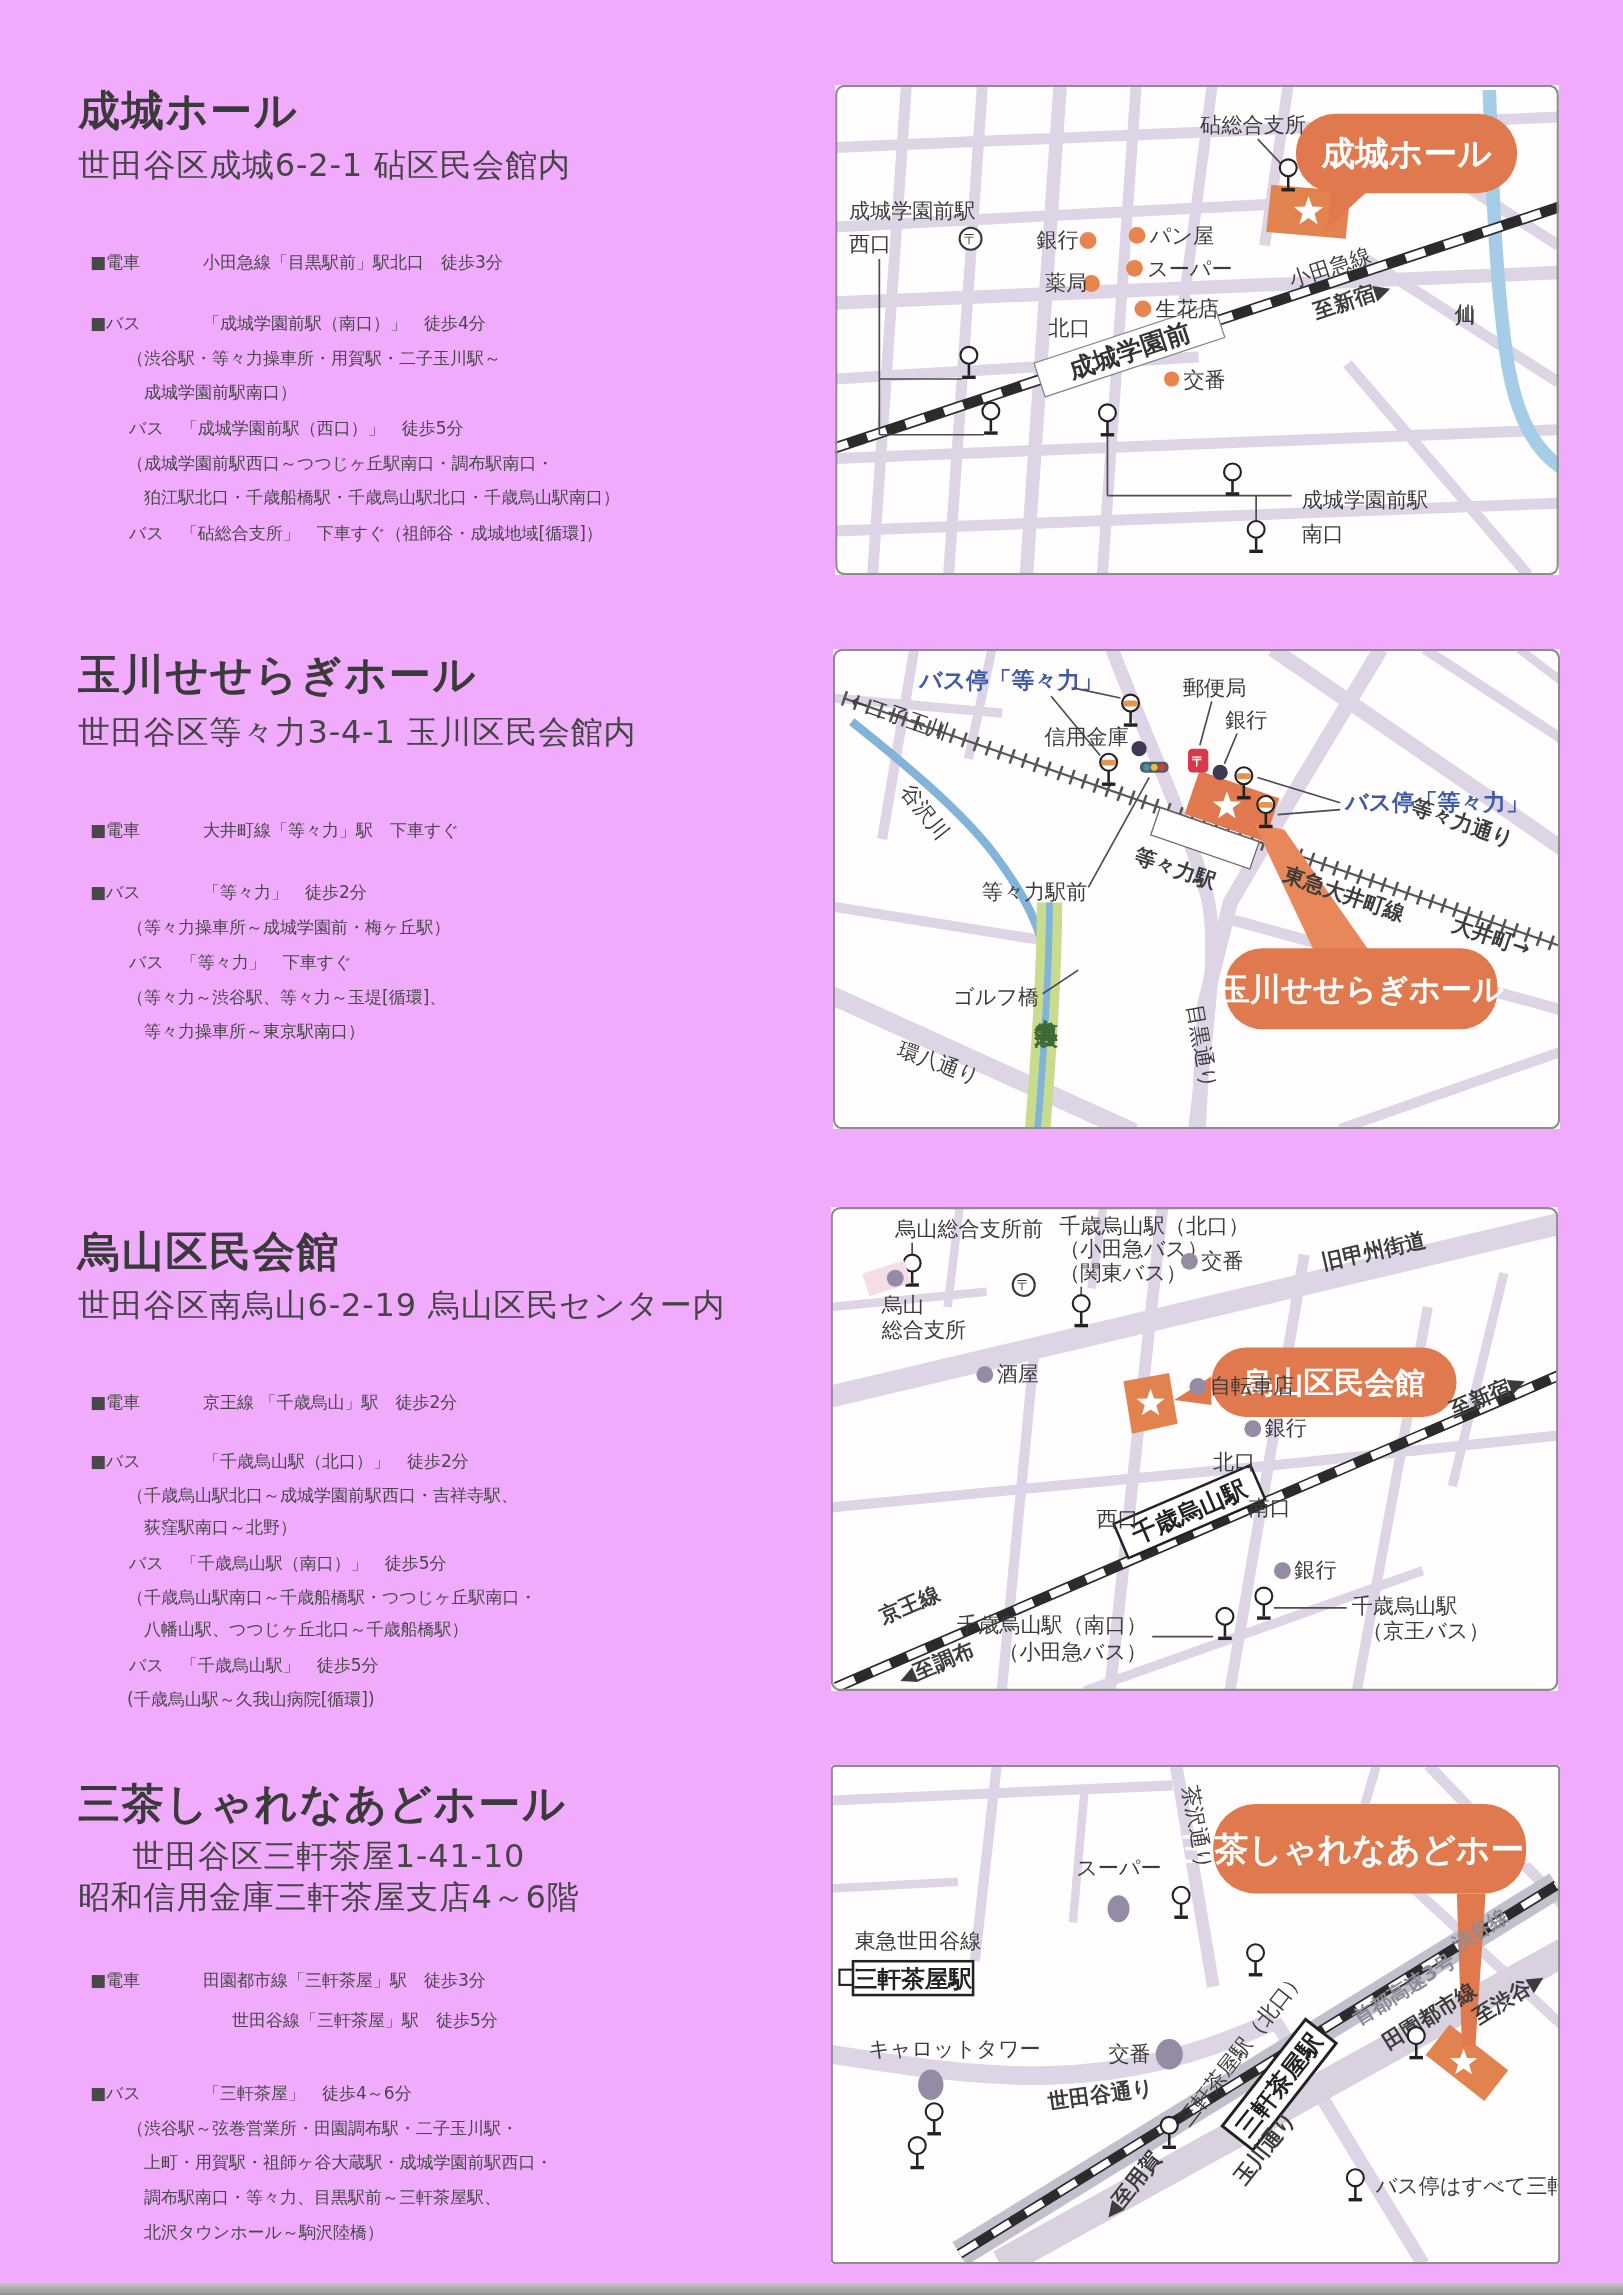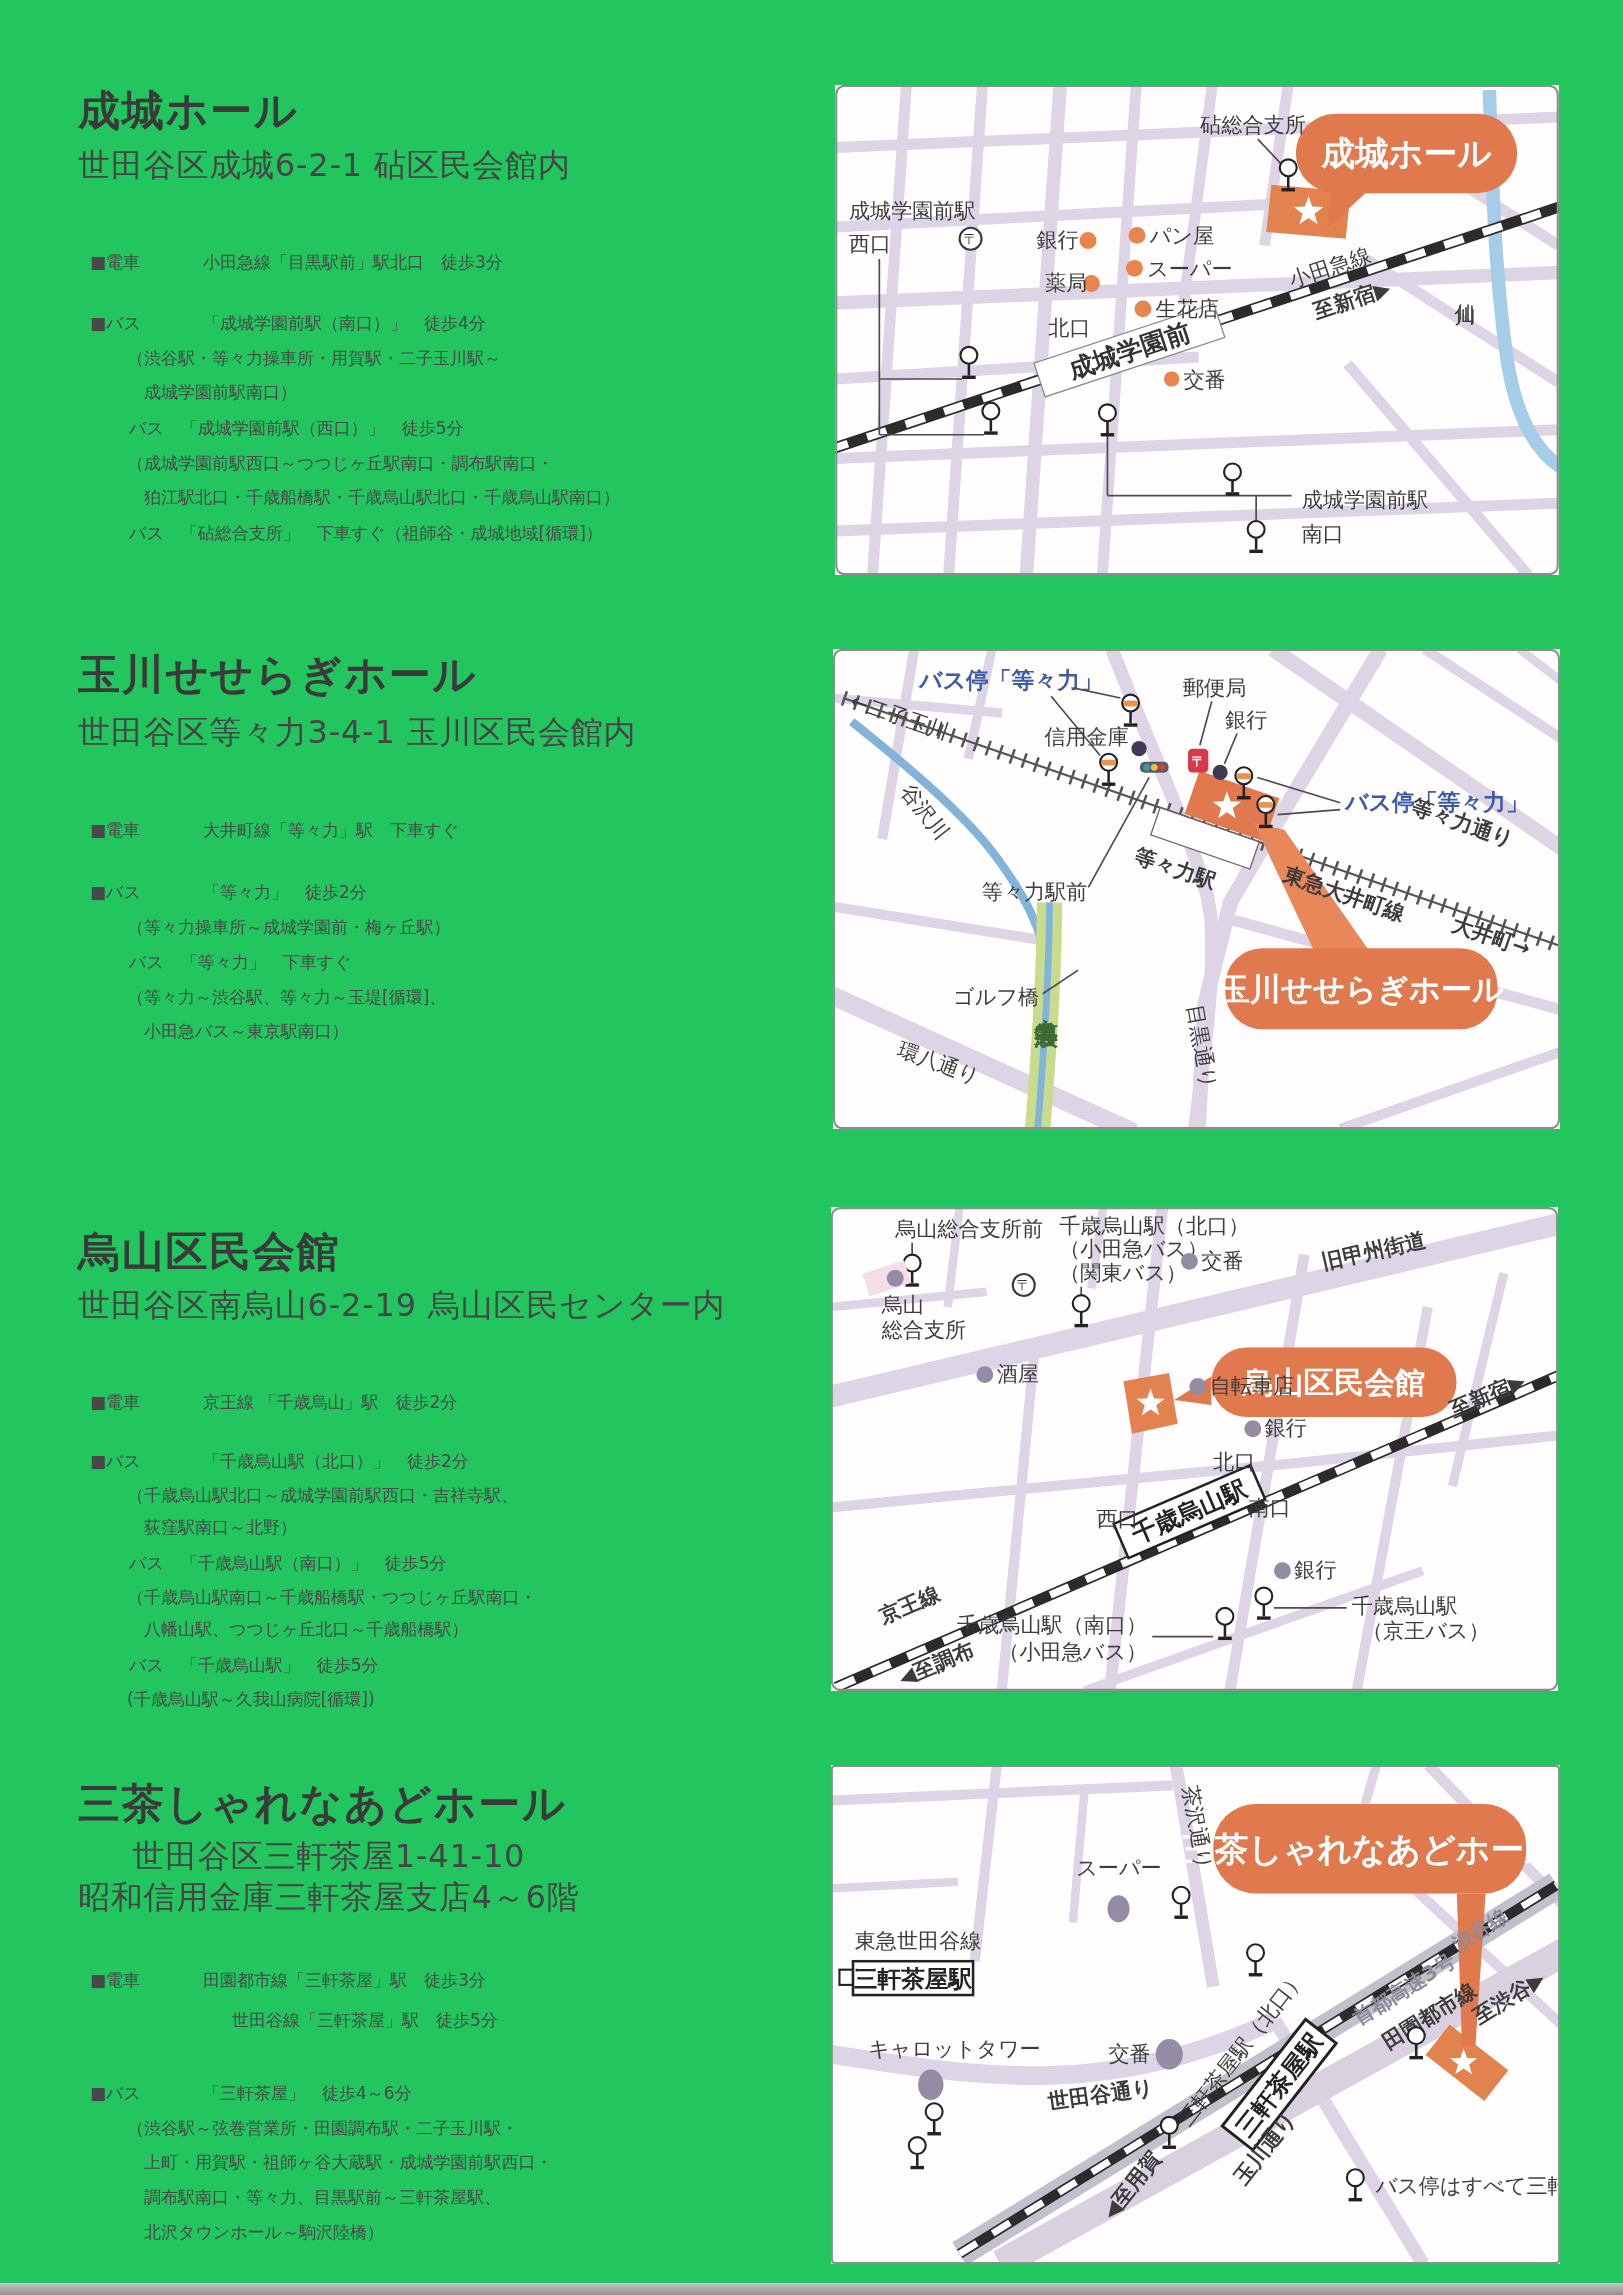--- a/index.html
+++ b/index.html
@@ -1,16 +1,16 @@
 <!DOCTYPE html>
 <html style="font-size:13.5px"><head>
 <meta charset="utf-8">
 <style>
   html,body{margin:0;padding:0;}
-  .page{position:relative;width:1623px;height:2295px;background:#22c55e;overflow:hidden;
+  .page{position:relative;width:1623px;height:2295px;background:#f0abfc;overflow:hidden;
         font-family:"DejaVu Sans","Liberation Sans",sans-serif;color:#3f3f3f;}
   .sec-title{position:absolute;font-size:42px;font-weight:bold;color:#3a3a3a;letter-spacing:1.7px;white-space:nowrap;}
   .sec-addr{position:absolute;font-size:32px;font-weight:500;color:#454545;letter-spacing:0.8px;white-space:nowrap;line-height:41px;text-align:center;}
   .acc{position:absolute;font-size:17px;color:#484848;line-height:35px;white-space:nowrap;}
   .row{display:flex;}
   .lbl{width:113px;flex:0 0 auto;font-weight:500;}
   .ind-train{padding-left:142px;}
   .b-paren{padding-left:37px;}
   .b-paren2{padding-left:54px;font-family:Liberation Mono, monospace;}
   .b-sub{padding-left:39px;}
@@ -167,21 +167,21 @@
       </div>
 </div>
 <div class="acc" style="left:90px;top:875px">
   <div class="row">
         <span class="lbl">■バス</span>
         <span>「等々力」　徒歩2分</span>
       </div>
   <div class="b-paren">（等々力操車所～成城学園前・梅ヶ丘駅）</div>
   <div class="b-sub">バス　「等々力」　下車すぐ</div>
   <div class="b-paren">（等々力～渋谷駅、等々力～玉堤[循環]、</div>
-  <div class="b-paren2">小田急バス～東京駅南口）</div>
+  <div class="b-paren2">等々力操車所～東京駅南口）</div>
 </div>
 
 <svg class="map" style="left:833px;top:649px" width="727" height="480" viewBox="0 0 860 568">
   <g class="road" stroke-width="13">
     <path d="M330,0 C376,120 420,210 442,290 C458,350 440,470 428,568" stroke-width="16"></path>
     <path d="M648,0 L540,180 L470,300 L440,420 L432,568" stroke-width="18"></path>
     <path d="M520,0 L880,248" stroke-width="18"></path>
     <path d="M700,0 L880,118" stroke-width="12"></path>
         <path d="M812,0 L880,52" stroke-width="10"></path>
     <path d="M96,0 L58,225" stroke-width="12"></path>

